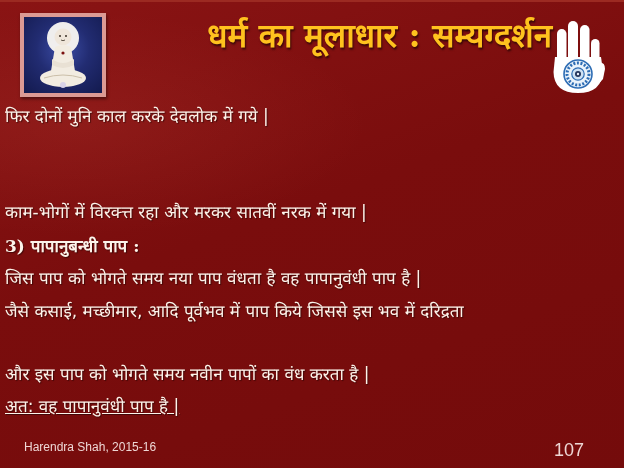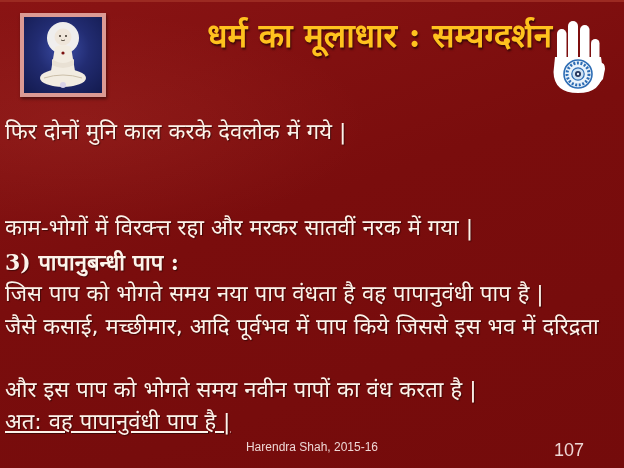--- a/index.html
+++ b/index.html
@@ -51,46 +51,45 @@
   .hand-wrap {
     position: absolute;
     left: 547px; top: 15px;
     width: 64px; height: 82px;
   }
 
   
   .line {
     position: absolute;
     left: 5px; right: 2px;
-    font-size: 22px;
+    font-size: 17px;
     color: #fdf3ea;
     text-shadow: 1px 1px 1px rgba(0,0,0,0.45);
     white-space: nowrap;
     line-height: 30px;
-    margin-top: 16px;
   }
   .l0 { top: 99px; }
   .l1 { top: 134px; }
   .l2 { top: 164px; }
   .l3 { top: 195px; }
   .l4 { top: 229px; font-weight: bold; font-family: "DejaVu Serif", serif; }
   .l5 { top: 261px; }
   .l6 { top: 294px; }
   .l7 { top: 326px; }
   .l8 { top: 357px; }
   .l9 { top: 389px; text-decoration: underline; }
 
   
   .footer-credit {
     position: absolute;
     left: 0; right: 0; top: 438px;
-    text-align: center;
     font-family: "Liberation Sans", sans-serif;
     font-size: 12px;
     color: #eed7d5;
+    padding-left: 24px;
   }
   .page-number {
     position: absolute;
     right: 40px; top: 438px;
     font-family: "Liberation Sans", sans-serif;
     font-size: 18px;
     color: #eed7d5;
   }
 </style>
 </head>

